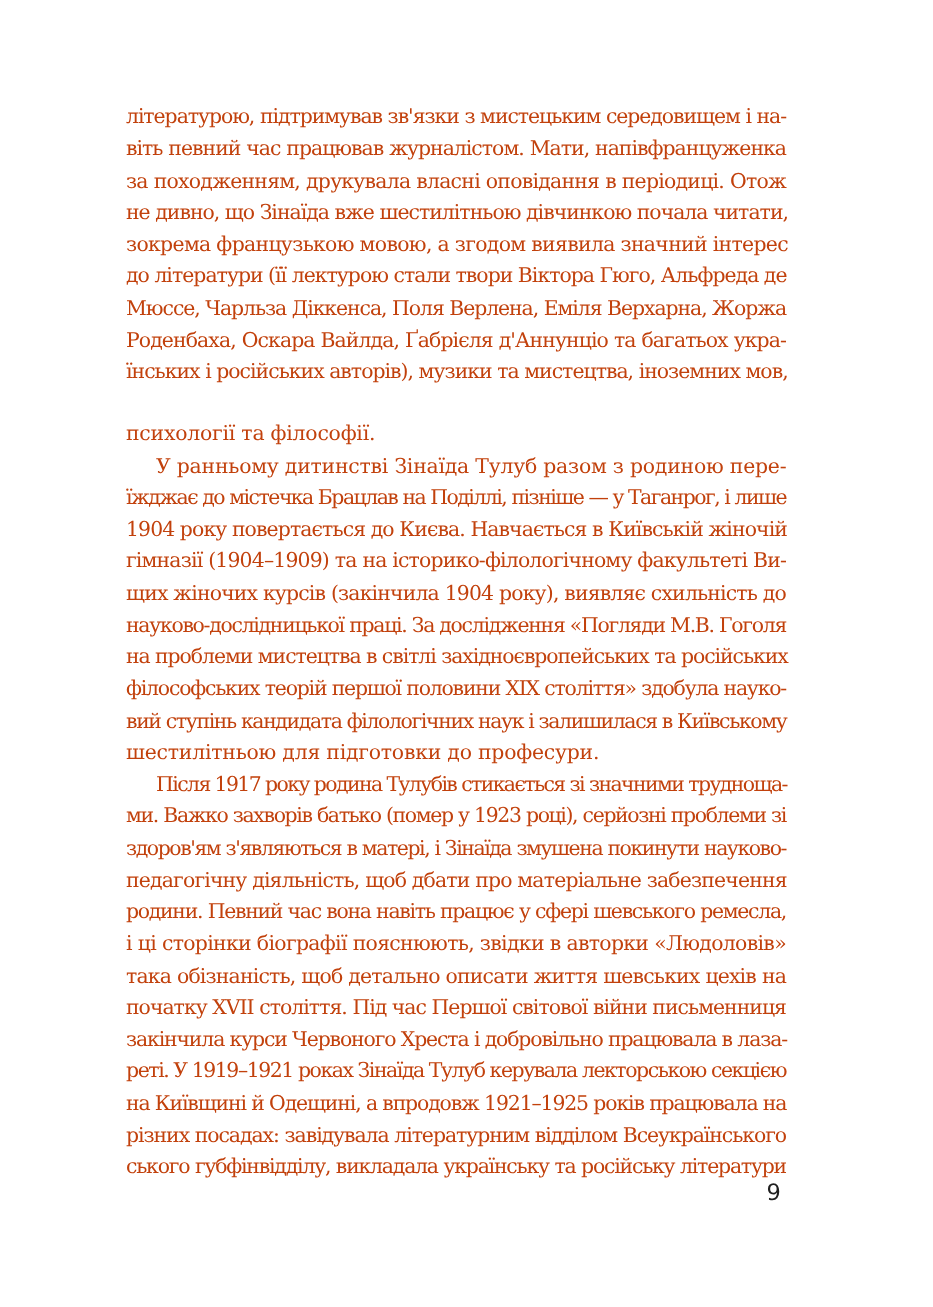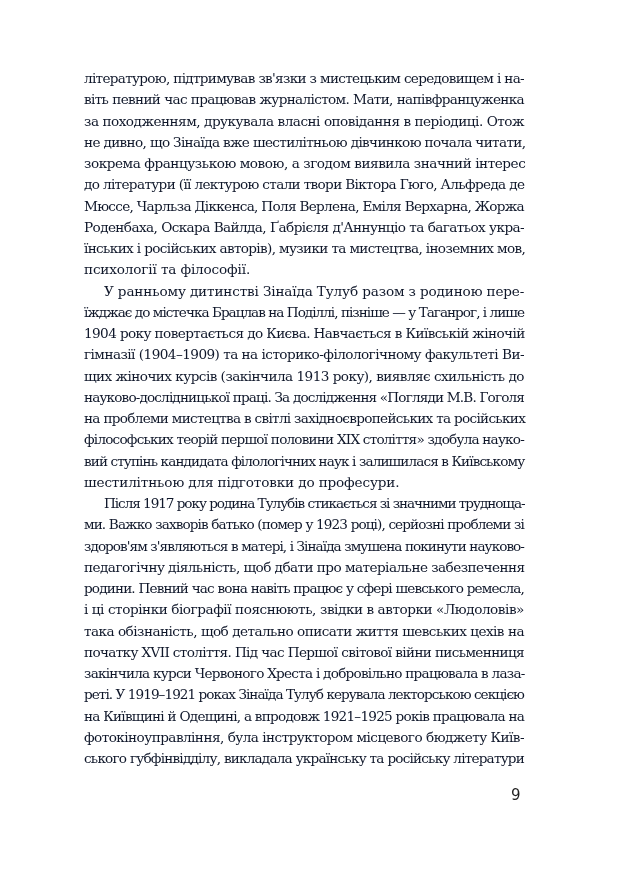--- a/index.html
+++ b/index.html
@@ -21,21 +21,21 @@
       background: #ffffff;
     }
     .text-block {
       position: absolute;
       left: 84px;
       top: 68px;
       width: 440px;
       font-family: "DejaVu Serif", "Liberation Serif", serif;
       font-size: 13.6px;
       line-height: 21.25px;
-      color: #0f172a;
+      color: #c2410c;
       letter-spacing: -0.15px;
     }
     .line {
       display: block;
       white-space: nowrap;
       text-align: justify;
       text-align-last: justify;
       height: 21.25px;
     }
     .line.last {
@@ -61,44 +61,44 @@
     <div>
       <span class="line" style="white-space: nowrap; letter-spacing: -0.7px;">літературою, підтримував зв'язки з мистецьким середовищем і на-</span>
       <span class="line" style="white-space: nowrap; letter-spacing: -0.65px;">віть певний час працював журналістом. Мати, напівфранцуженка</span>
       <span class="line" style="white-space: nowrap; letter-spacing: -0.5px;">за походженням, друкувала власні оповідання в періодиці. Отож</span>
       <span class="line" style="white-space: nowrap; letter-spacing: -0.65px;">не дивно, що Зінаїда вже шестилітньою дівчинкою почала читати,</span>
       <span class="line" style="white-space: nowrap; letter-spacing: -0.45px;">зокрема французькою мовою, а згодом виявила значний інтерес</span>
       <span class="line" style="white-space: nowrap; letter-spacing: -0.65px;">до літератури (її лектурою стали твори Віктора Гюго, Альфреда де</span>
       <span class="line" style="white-space: nowrap; letter-spacing: -0.7px;">Мюссе, Чарльза Діккенса, Поля Верлена, Еміля Верхарна, Жоржа</span>
       <span class="line" style="white-space: nowrap; letter-spacing: -0.6px;">Роденбаха, Оскара Вайлда, Ґабрієля д'Аннунціо та багатьох укра-</span>
       <span class="line" style="white-space: nowrap; letter-spacing: -0.65px;">їнських і російських авторів), музики та мистецтва, іноземних мов,</span>
-      <span class="line last" style="white-space: nowrap;">психології та філософії.</span>
+      <span class="line last" style="white-space: nowrap; margin-top: 20px;">психології та філософії.</span>
     </div>
     <div>
       <span class="line indent" style="white-space: nowrap;">У ранньому дитинстві Зінаїда Тулуб разом з родиною пере-</span>
       <span class="line" style="white-space: nowrap; letter-spacing: -1px;">їжджає до містечка Брацлав на Поділлі, пізніше — у Таганрог, і лише</span>
       <span class="line" style="white-space: nowrap; letter-spacing: -0.6px;">1904 року повертається до Києва. Навчається в Київській жіночій</span>
       <span class="line" style="white-space: nowrap; letter-spacing: -0.55px;">гімназії (1904–1909) та на історико-філологічному факультеті Ви-</span>
-      <span class="line" style="white-space: nowrap; letter-spacing: -0.55px;">щих жіночих курсів (закінчила 1913 року), виявляє схильність до</span>
+      <span class="line" style="white-space: nowrap; letter-spacing: -0.55px;">щих жіночих курсів (закінчила 1904 року), виявляє схильність до</span>
       <span class="line" style="white-space: nowrap; letter-spacing: -0.85px;">науково-дослідницької праці. За дослідження «Погляди М.В. Гоголя</span>
       <span class="line" style="white-space: nowrap; letter-spacing: -0.7px;">на проблеми мистецтва в світлі західноєвропейських та російських</span>
       <span class="line" style="white-space: nowrap; letter-spacing: -0.8px;">філософських теорій першої половини XIX століття» здобула науко-</span>
       <span class="line" style="white-space: nowrap; letter-spacing: -0.9px;">вий ступінь кандидата філологічних наук і залишилася в Київському</span>
       <span class="line last" style="white-space: nowrap;">шестилітньою для підготовки до професури.</span>
     </div>
     <div>
       <span class="line indent" style="white-space: nowrap; letter-spacing: -1.05px;">Після 1917 року родина Тулубів стикається зі значними труднощa-</span>
       <span class="line" style="white-space: nowrap; letter-spacing: -0.9px;">ми. Важко захворів батько (помер у 1923 році), серйозні проблеми зі</span>
       <span class="line" style="white-space: nowrap; letter-spacing: -0.95px;">здоров'ям з'являються в матері, і Зінаїда змушена покинути науково-</span>
       <span class="line" style="white-space: nowrap; letter-spacing: -0.55px;">педагогічну діяльність, щоб дбати про матеріальне забезпечення</span>
       <span class="line" style="white-space: nowrap; letter-spacing: -0.85px;">родини. Певний час вона навіть працює у сфері шевського ремесла,</span>
       <span class="line" style="white-space: nowrap; letter-spacing: -0.45px;">і ці сторінки біографії пояснюють, звідки в авторки «Людоловів»</span>
       <span class="line" style="white-space: nowrap; letter-spacing: -0.55px;">така обізнаність, щоб детально описати життя шевських цехів на</span>
       <span class="line" style="white-space: nowrap; letter-spacing: -0.65px;">початку XVII століття. Під час Першої світової війни письменниця</span>
       <span class="line" style="white-space: nowrap; letter-spacing: -0.75px;">закінчила курси Червоного Хреста і добровільно працювала в лаза-</span>
       <span class="line" style="white-space: nowrap; letter-spacing: -0.95px;">реті. У 1919–1921 роках Зінаїда Тулуб керувала лекторською секцією</span>
       <span class="line" style="white-space: nowrap; letter-spacing: -0.75px;">на Київщині й Одещині, а впродовж 1921–1925 років працювала на</span>
-      <span class="line" style="white-space: nowrap; letter-spacing: -0.55px;">фотокіноуправління, була інструктором місцевого бюджету Київ-</span>
+      <span class="line" style="white-space: nowrap; letter-spacing: -0.7px;">різних посадах: завідувала літературним відділом Всеукраїнського</span>
       <span class="line" style="white-space: nowrap; letter-spacing: -0.8px;">ського губфінвідділу, викладала українську та російську літератури</span>
     </div>
   </div>
   <div class="page-number">9</div>
 </div>
 
 </body></html>

